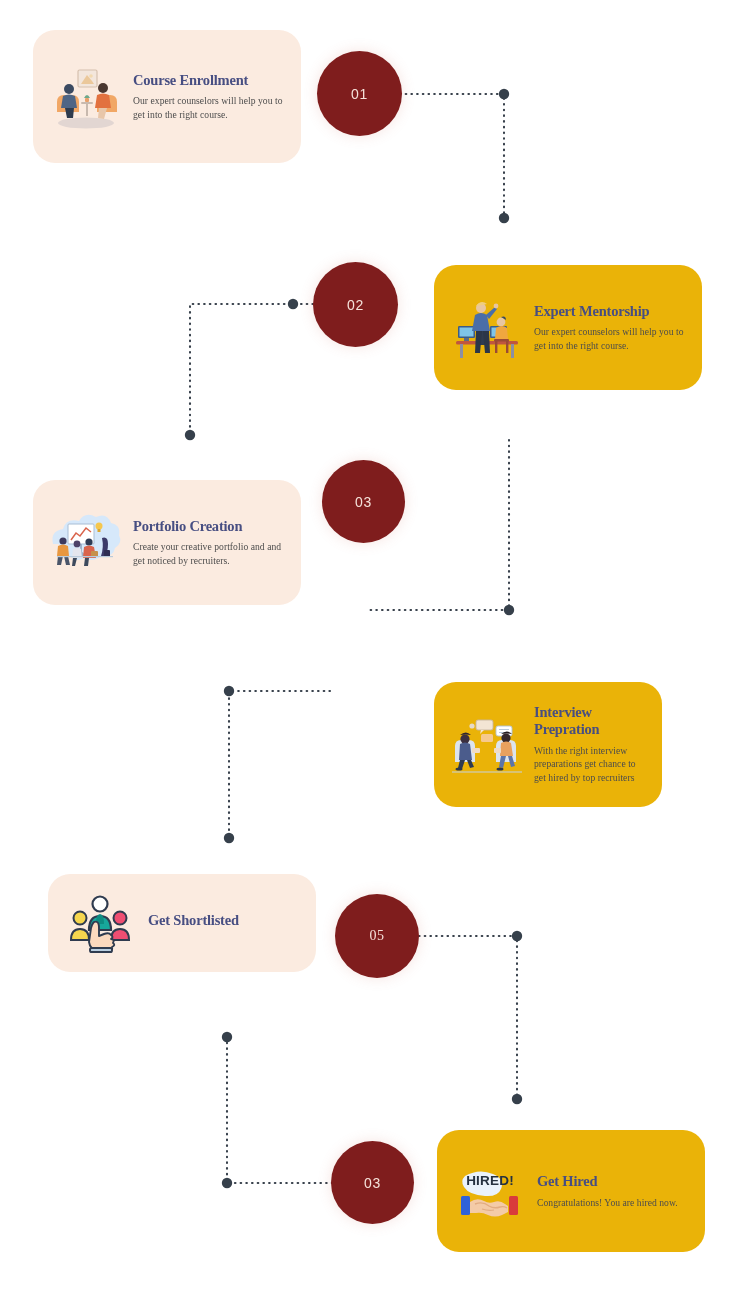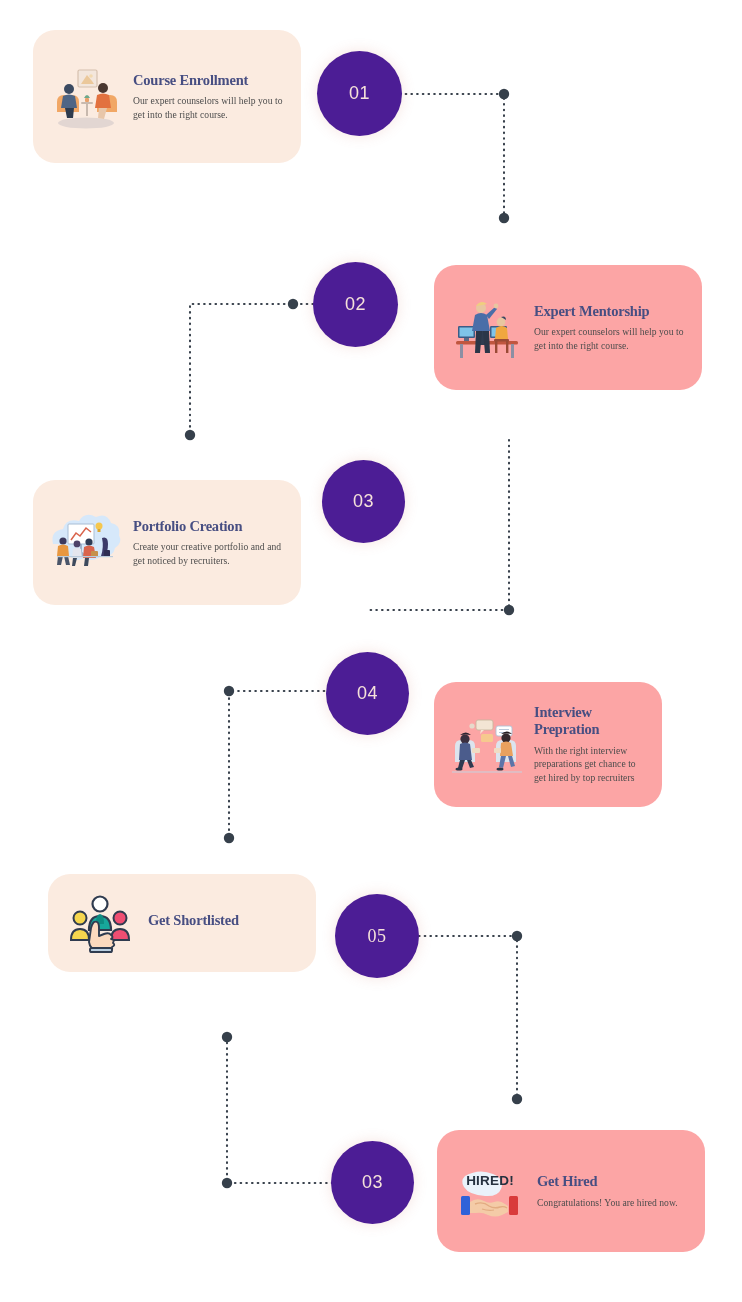--- a/index.html
+++ b/index.html
@@ -25,21 +25,21 @@
   
   .card {
     position: absolute;
     box-sizing: border-box;
     border-radius: 22px;
     display: flex;
     align-items: center;
     padding: 0 14px;
   }
   .card.peach { background: #FBEBE0; }
-  .card.grayblue { background: #fca5a5; }
+  .card.grayblue { background: #eab308; }
 
   .card-illus {
     flex: 0 0 auto;
     width: 78px;
     height: 78px;
     margin-right: 8px;
     position: relative;
   }
   .card-illus svg { display: block; width: 78px; height: 78px; }
 
@@ -61,26 +61,26 @@
     font-size: 9.6px;
     line-height: 1.42;
     margin: 0;
     letter-spacing: 0.05px;
   }
 
   
   .step-circle {
     position: absolute;
     border-radius: 50%;
-    background: #4c1d95;
+    background: #7f1d1d;
     color: #F6E2DA;
     display: flex;
     align-items: center;
     justify-content: center;
-    font-size: 18px;
+    font-size: 14px;
     letter-spacing: 0.6px;
     box-shadow: 0 0 14px rgba(207,108,88,0.18);
   }
 
   
   .connector {
     position: absolute;
     left: 0; top: 0;
     width: 742px; height: 1302px;
     pointer-events: none;
@@ -254,23 +254,20 @@
         <rect x="24" y="42" width="8" height="5" rx="1" fill="#F0DCC4"></rect>
         <rect x="46" y="42" width="7" height="5" rx="1" fill="#F0DCC4"></rect>
         <line x1="4" y1="66" x2="74" y2="66" stroke="#C6D2DF" stroke-width="1"></line>
       </svg>
     </div>
     <div class="card-text">
       <div class="card-title">Interview Prepration</div>
       <div class="card-desc">With the right interview preparations get chance to get hired by top recruiters</div>
     </div>
   </div>
-  <div class="step-circle" style="left:326px; top:652px; width:83px; height:83px;">
-    <span>04</span>
-  </div>
 
   <div class="card peach" style="left:48px; top:874px; width:268px; height:98px;">
     <div class="card-illus">
       <svg viewBox="0 0 78 78">
         <circle cx="18" cy="34" r="6.5" fill="#F6D64E" stroke="#2F3B4F" stroke-width="2"></circle>
         <path d="M9 56 q0 -11 9 -11 q9 0 9 11 z" fill="#F6D64E" stroke="#2F3B4F" stroke-width="2"></path>
         <circle cx="58" cy="34" r="6.5" fill="#EF4E72" stroke="#2F3B4F" stroke-width="2"></circle>
         <path d="M49 56 q0 -11 9 -11 q9 0 9 11 z" fill="#EF4E72" stroke="#2F3B4F" stroke-width="2"></path>
         <circle cx="38" cy="20" r="7.5" fill="#FFFFFF" stroke="#2F3B4F" stroke-width="2.2"></circle>
         <path d="M27 46 q0 -14 11 -14 q11 0 11 14 z" fill="#17A79B" stroke="#2F3B4F" stroke-width="2.2"></path>

